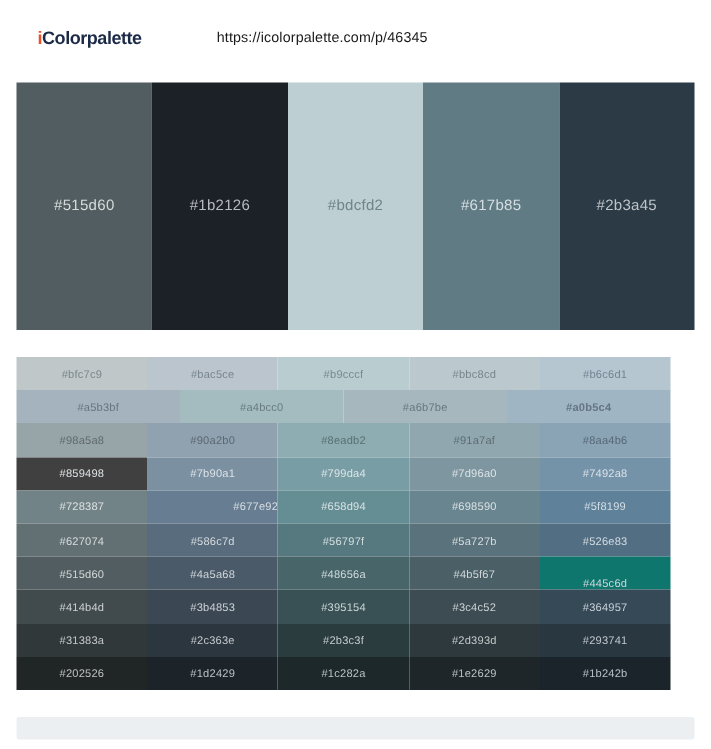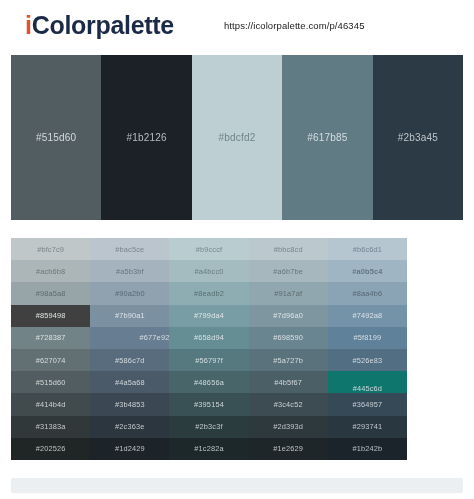--- a/index.html
+++ b/index.html
@@ -28,21 +28,21 @@
     height: 38px;
     background: #ffffff;
     display: flex;
     align-items: center;
     border-radius: 2px;
     box-shadow: 0 0 0 0 rgba(0,0,0,0);
   }
 
   .brand {
     margin-left: 14px;
-    font-size: 25px;
+    font-size: 12px;
     font-weight: bold;
     letter-spacing: -0.3px;
     color: #1b2a47;
     white-space: nowrap;
   }
   .brand .brand-i {
     color: #e8502a;
   }
 
   .site-url {
@@ -76,21 +76,21 @@
     font-size: 10px;
     letter-spacing: 0.2px;
     white-space: nowrap;
   }
 
   
   .shades-grid {
     position: absolute;
     left: 11px;
     top: 238px;
-    width: 396px;
+    width: 436px;
     height: 222px;
     display: flex;
     flex-direction: column;
     border-radius: 32px;
   }
 
   .shade-row {
     flex: 1 1 0;
     display: flex;
   }
@@ -159,23 +159,20 @@
           <span class="shade-label" style="color: rgb(119, 137, 140);">#b9cccf</span>
         </div>
         <div class="shade-cell" style="background: rgb(187, 200, 205);">
           <span class="shade-label" style="color: rgb(120, 134, 139);">#bbc8cd</span>
         </div>
         <div class="shade-cell" style="background: rgb(182, 198, 209);">
           <span class="shade-label" style="color: rgb(116, 131, 145);">#b6c6d1</span>
         </div>
       </div>
       <div class="shade-row">
-        <div class="shade-cell" style="background: rgb(172, 182, 184);">
-          <span class="shade-label" style="color: rgb(109, 119, 121);">#acb6b8</span>
-        </div>
         <div class="shade-cell" style="background: rgb(165, 179, 191);">
           <span class="shade-label" style="color: rgb(104, 117, 127);">#a5b3bf</span>
         </div>
         <div class="shade-cell" style="background: rgb(164, 188, 192);">
           <span class="shade-label" style="color: rgb(103, 123, 128);">#a4bcc0</span>
         </div>
         <div class="shade-cell" style="background: rgb(166, 183, 190);">
           <span class="shade-label" style="color: rgb(105, 119, 126);">#a6b7be</span>
         </div>
         <div class="shade-cell" style="background: rgb(160, 181, 196);">

